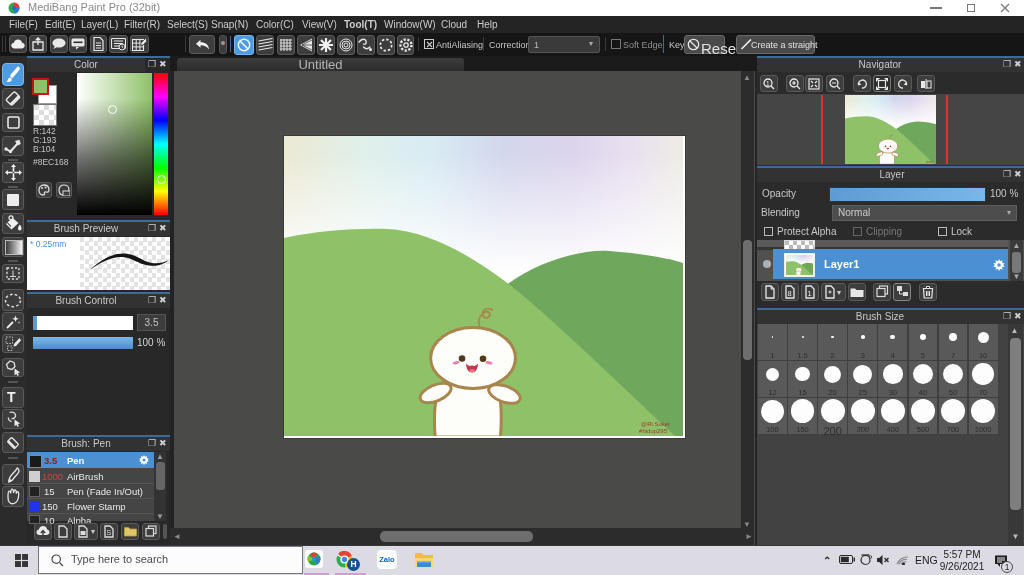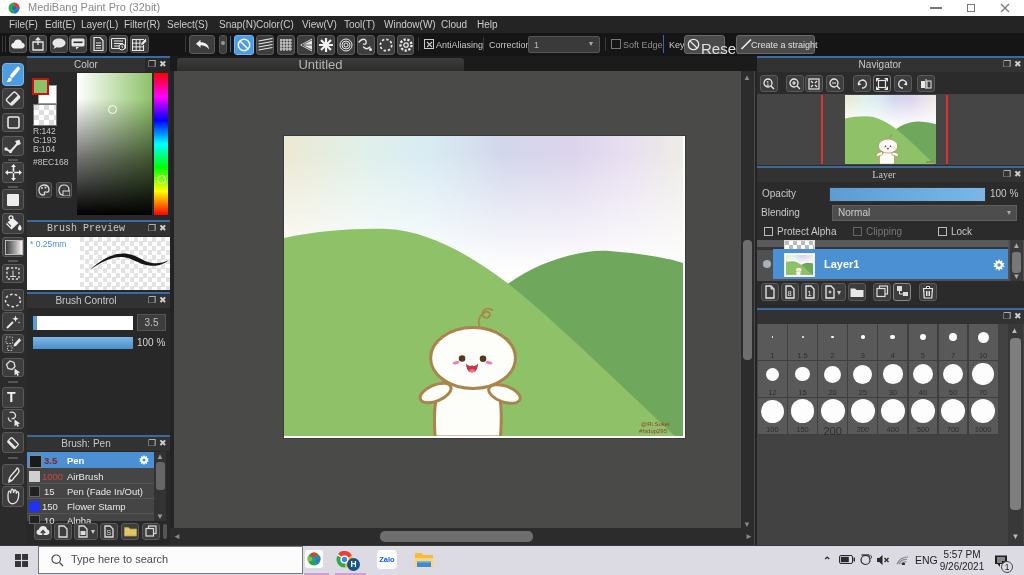--- a/index.html
+++ b/index.html
@@ -26,24 +26,24 @@
 <svg class="abs" style="left:1000px;top:3px;" width="10" height="10" viewBox="0 0 10 10">
       <path d="M1 1 L9 9 M9 1 L1 9" stroke="#777" stroke-width="1.2"></path>
     </svg>
 
 <div class="abs" style="left:0;top:16px;width:1024px;height:17px;background:#242424;color:#cccccc;font-size:10px;">
  <span class="abs" style="left:9px;top:3px;">File(F)</span>
  <span class="abs" style="left:45px;top:3px;">Edit(E)</span>
  <span class="abs" style="left:81px;top:3px;">Layer(L)</span>
  <span class="abs" style="left:124px;top:3px;">Filter(R)</span>
  <span class="abs" style="left:167px;top:3px;">Select(S)</span>
- <span class="abs" style="left:211px;top:3px;margin-left:8px;">Snap(N)</span>
+ <span class="abs" style="left:211px;top:3px;">Snap(N)</span>
  <span class="abs" style="left:256px;top:3px;">Color(C)</span>
  <span class="abs" style="left:302px;top:3px;">View(V)</span>
- <span class="abs" style="left:344px;top:3px;">Tool(T)</span>
+ <span class="abs" style="left:344px;top:3px;font-weight:bold;">Tool(T)</span>
  <span class="abs" style="left:384px;top:3px;">Window(W)</span>
  <span class="abs" style="left:441px;top:3px;">Cloud</span>
  <span class="abs" style="left:477px;top:3px;">Help</span>
 </div>
 
 <div id="toolbar" class="abs" style="left:0;top:33px;width:1024px;height:23px;background:#151515;">
  <div class="abs" style="left:2px;top:3px;width:1px;height:16px;background:#3a3a3a;"></div>
  <div class="abs" style="left:5px;top:3px;width:1px;height:16px;background:#3a3a3a;"></div>
  <div class="tb" style="left:9px;top:2px;width:18px;height:18px;"></div>
  <div class="tb" style="left:29px;top:2px;width:18px;height:18px;"></div>
@@ -284,21 +284,21 @@
  <div class="abs" style="left:50px;top:17px;width:75px;height:142px;background:
    linear-gradient(to bottom,rgba(0,0,0,0) 18%,rgba(0,0,0,.55) 60%,#000 100%),
    linear-gradient(to right,#fff 0%,#8ec168 100%);"></div>
  <div class="abs" style="left:81px;top:49px;width:7px;height:7px;border:1.5px solid #fff;border-radius:50%;"></div>
  <div class="abs" style="left:127px;top:17px;width:14px;height:142px;background:
    linear-gradient(to bottom,#f00 0%,#f0f 16.7%,#00f 33.3%,#0ff 50%,#0f0 66.7%,#ff0 83.3%,#f00 100%);"></div>
  <div class="abs" style="left:130px;top:119px;width:7px;height:7px;border:1.5px solid #fff;border-radius:50%;"></div>
 
  <div class="bluline" style="left:0;top:164px;width:143px;"></div>
  <div class="abs" style="left:0;top:166px;width:143px;height:14px;background:#323232;"></div>
- <div class="pnl-hd" style="left:0;top:166px;width:118px;background:none;font-family:Liberation Mono, monospace;">Brush Preview</div>
+ <div class="pnl-hd" style="left:0;top:166px;width:118px;background:none;">Brush Preview</div>
  <div class="hdico" style="left:121px;top:166px;">❐</div>
  <div class="hdico" style="left:132px;top:166px;">✖</div>
  <div class="abs" style="left:0;top:181px;width:53px;height:53px;background:#fff;"></div>
  <div class="abs" style="left:53px;top:181px;width:90px;height:53px;background:
    conic-gradient(#fff 0 25%,#e3e3e3 0 50%,#fff 0 75%,#e3e3e3 0) 0 0/9px 9px;"></div>
  <div class="abs" style="left:3px;top:183px;color:#4a90d8;font-size:8.5px;">* 0.25mm</div>
  <svg class="abs" style="left:53px;top:181px;" width="90" height="53" viewBox="0 0 90 53">
   <path d="M10 33 C22 21 36 15 48 17 C58 18.6 63 24.5 72 26 C78 27 84 25.5 88 23.5 C84 27.5 77 29.5 69 28.5 C58 27.2 52 20.5 42 20 C31 19.5 18 27 10 33 Z" fill="#161616"></path>
  </svg>
 
@@ -497,21 +497,21 @@
  <div class="abs" style="left:88px;top:39px;width:91px;height:69px;overflow:hidden;">
   <svg width="91" height="69" viewBox="0 0 400 300" preserveAspectRatio="none">
           <use href="#art"></use>
         </svg>
  </div>
  <div class="abs" style="left:64px;top:39px;width:2px;height:69px;background:#e03030;"></div>
  <div class="abs" style="left:189px;top:39px;width:2px;height:69px;background:#e03030;"></div>
 
  <div class="bluline" style="left:0;top:110px;width:267px;"></div>
  <div class="abs" style="left:0;top:112px;width:267px;height:14px;background:#323232;"></div>
- <div class="pnl-hd" style="left:4px;top:112px;width:246px;background:none;font-family:Liberation Serif, serif;">Layer</div>
+ <div class="pnl-hd" style="left:12px;top:112px;width:246px;background:none;">Layer</div>
  <div class="hdico" style="left:246px;top:112px;">❐</div>
  <div class="hdico" style="left:257px;top:112px;">✖</div>
  <div class="abs" style="left:5px;top:132px;color:#c8c8c8;font-size:10px;">Opacity</div>
  <div class="abs" style="left:72px;top:131px;width:155px;height:13px;background:linear-gradient(to right,#5e9bd3,#7ab7e8);border:1px solid #333;"></div>
  <div class="abs" style="left:233px;top:132px;color:#c8c8c8;font-size:10px;">100 %</div>
  <div class="abs" style="left:4px;top:151px;color:#c8c8c8;font-size:10px;">Blending</div>
  <div class="abs" style="left:75px;top:149px;width:185px;height:16px;background:#4d4d4d;border:1px solid #5e5e5e;box-sizing:border-box;"></div>
  <div class="abs" style="left:81px;top:151px;color:#ccc;font-size:10px;">Normal</div>
  <div class="abs" style="left:250px;top:152px;color:#aaa;font-size:8px;">▾</div>
  <div class="abs" style="left:7px;top:171px;width:9px;height:9px;border:1px solid #bbb;box-sizing:border-box;"></div>
@@ -578,20 +578,21 @@
         <rect x="7" y="7" width="5" height="4" fill="#ddd"></rect>
         <path d="M3.5 6 L3.5 9 L7 9" fill="none" stroke="#ddd" stroke-width="1"></path>
       </svg>
  <svg class="abs" style="left:165px;top:229px" width="12" height="14" viewBox="0 0 12 14">
         <path d="M1.5 3.5 L10.5 3.5 L9.8 13 L2.2 13 Z" fill="none" stroke="#e8e8e8" stroke-width="1.2"></path>
         <path d="M1 3.5 L11 3.5 M4.5 3 L4.5 1.5 L7.5 1.5 L7.5 3 M4.4 6 L4.6 11 M6 6 L6 11 M7.6 6 L7.4 11" stroke="#e8e8e8" stroke-width="1"></path>
       </svg>
 
  <div class="bluline" style="left:0;top:252px;width:267px;"></div>
  <div class="abs" style="left:0;top:254px;width:267px;height:14px;background:#323232;"></div>
+ <div class="pnl-hd" style="left:0;top:254px;width:246px;background:none;">Brush Size</div>
  <div class="hdico" style="left:246px;top:254px;">❐</div>
  <div class="hdico" style="left:257px;top:254px;">✖</div>
  <div class="abs" style="left:0;top:268px;width:267px;height:221px;background:#424242;"></div>
       <div id="bsgrid" class="abs" style="left:1px;top:268px;width:241px;height:111px;background:#3f3f3f;">
         <div class="abs" style="left:0.0px;top:0px;width:28.90px;height:36px;background:#595959;"></div>
         <div class="abs" style="left:13.7px;top:12.2px;width:1.5px;height:1.5px;background:#fdfdfd;border-radius:50%;"></div>
         <div class="abs" style="left:0.0px;top:26.5px;width:28.90px;text-align:center;color:#2e2e2e;font-size:7.5px;">1</div>
         <div class="abs" style="left:30.1px;top:0px;width:28.90px;height:36px;background:#595959;"></div>
         <div class="abs" style="left:43.6px;top:12.0px;width:2px;height:2px;background:#fdfdfd;border-radius:50%;"></div>
         <div class="abs" style="left:30.1px;top:26.5px;width:28.90px;text-align:center;color:#2e2e2e;font-size:7.5px;">1.5</div>

